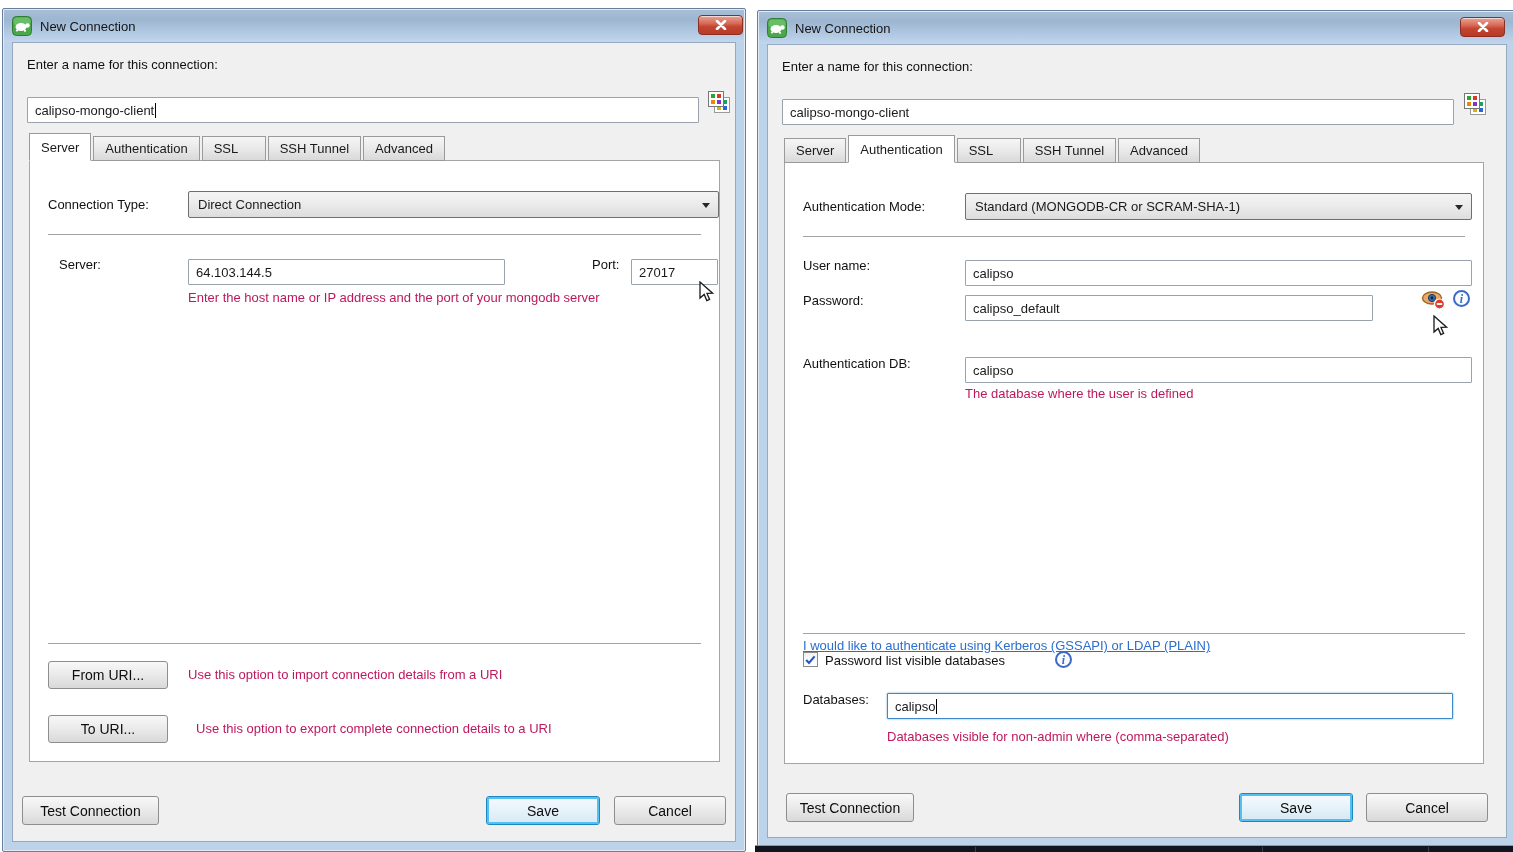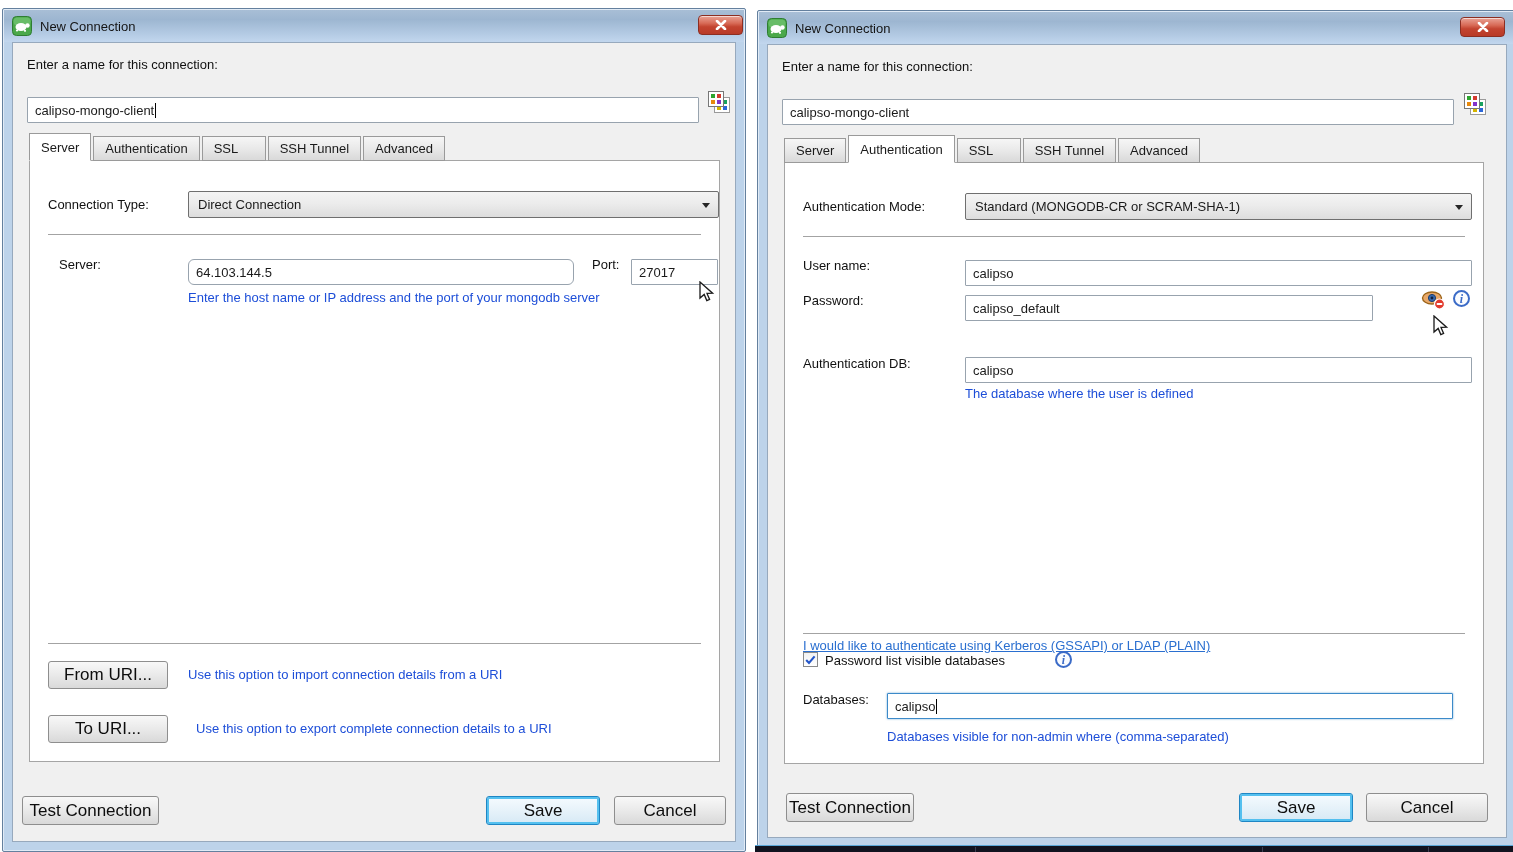--- a/index.html
+++ b/index.html
@@ -13,21 +13,21 @@
     display:flex; align-items:center; padding:0 8px; gap:8px; }
   .title-text { font-size:13px; color:#141414; }
   .close-btn { position:absolute; top:6px; width:45px; height:20px; border-radius:0 0 5px 5px;
     border:1px solid #8c2e22; background:linear-gradient(180deg,#e9a396 0%,#d86b57 40%,#c34430 60%,#b83a27 100%);
     box-shadow: inset 0 1px 0 rgba(255,255,255,.6); display:flex; align-items:center; justify-content:center;
     border-radius:4px; }
   .client { position:absolute; left:9px; right:9px; top:33px; bottom:9px;
     background:#f0f0f0; border:1px solid #97a9bd; }
 
   .label { position:absolute; font-size:13px; color:#101010; white-space:nowrap; }
-  .hint  { position:absolute; font-size:13px; color:#1d4ed8; white-space:nowrap; }
+  .hint  { position:absolute; font-size:13px; color:#be185d; white-space:nowrap; }
 
   .textbox { position:absolute; height:26px; background:#fff; border:1px solid #98a3ae;
     border-radius:1px; display:flex; align-items:center; padding:0 7px; white-space:nowrap; overflow:hidden;margin-top:8px; }
   .textbox.focused { border:1px solid #3c8ac9; box-shadow:0 0 2px rgba(60,138,201,.8); }
   .caret { display:inline-block; width:1px; height:15px; background:#000; margin-left:1px; }
 
   .combo { position:absolute; height:27px; border:1px solid #6f6f6f; border-radius:2px;
     background:linear-gradient(180deg,#f4f4f4 0%,#ececec 45%,#dddddd 100%);
     display:flex; align-items:center; padding:0 24px 0 9px; white-space:nowrap; overflow:hidden; }
   .combo-arrow { position:absolute; right:8px; top:11px; width:0; height:0;
@@ -37,21 +37,21 @@
   .tab { border:1px solid #9a9a9a; border-bottom:1px solid #9a9a9a; height:25px;
     background:linear-gradient(180deg,#f6f6f6 0%,#e9e9e9 50%,#d9d9d9 100%);
     display:flex; align-items:center; padding:0 11px; margin-right:2px; white-space:nowrap; }
   .tab.active { height:28px; background:#ffffff; border-bottom:1px solid #ffffff; z-index:4; }
 
   .panel { position:absolute; background:#ffffff; border:1px solid #a5a5a5; z-index:1; }
   .divider { position:absolute; height:1px; background:#a3a3a3; }
 
   .btn { position:absolute; height:29px; border:1px solid #8e8e8e; border-radius:3px;
     background:linear-gradient(180deg,#f8f8f8 0%,#ebebeb 45%,#d9d9d9 100%);
-    display:flex; align-items:center; justify-content:center; font-size:17px; color:#0d0d0d; cursor:default; }
+    display:flex; align-items:center; justify-content:center; font-size:14px; color:#0d0d0d; cursor:default; }
   .btn-default { border:1px solid #1f86c4; box-shadow: inset 0 0 0 2px #54c0ef;
     background:linear-gradient(180deg,#f5fbff 0%,#e8f3fa 45%,#d6e9f5 100%); }
 
   .swatch-btn { position:absolute; width:26px; height:26px; display:flex; align-items:center; justify-content:center; }
 
   .checkbox { position:absolute; width:15px; height:15px; background:linear-gradient(180deg,#f2f2f2,#ffffff);
     border:1px solid #8a8a8a; display:flex; align-items:center; justify-content:center; }
 
   .info-icon { position:absolute; width:17px; height:17px; border-radius:50%;
     border:2px solid #3b6bc7; color:#3b6bc7; background:#fafcff;
@@ -135,21 +135,21 @@
     <div class="panel" style="left:16px; top:117px; width:691px; height:602px;">
       <div class="label" style="left:18px; top:36px;">Connection Type:</div>
       <div class="combo" style="left:158px; top:30px; width:531px;">
         <span>Direct Connection</span>
         <span class="combo-arrow"></span>
       </div>
 
       <div class="divider" style="left:18px; top:73px; width:653px;"></div>
 
       <div class="label" style="left:18px; top:96px;margin-left:11px;">Server:</div>
-      <div class="textbox" style="left:158px; top:90px; width:386px;border-radius:6px;">
+      <div class="textbox" style="left:158px; top:90px; width:317px;">
         <span>64.103.144.5</span>
       </div>
       <div class="label" style="left:562px; top:96px;">Port:</div>
       <div class="textbox" style="left:601px; top:90px; width:87px;">
         <span>27017</span>
       </div>
       <div class="hint" style="left:158px; top:129px;">Enter the host name or IP address and the port of your mongodb server</div>
 
       <div class="divider" style="left:18px; top:482px; width:653px;"></div>
 

